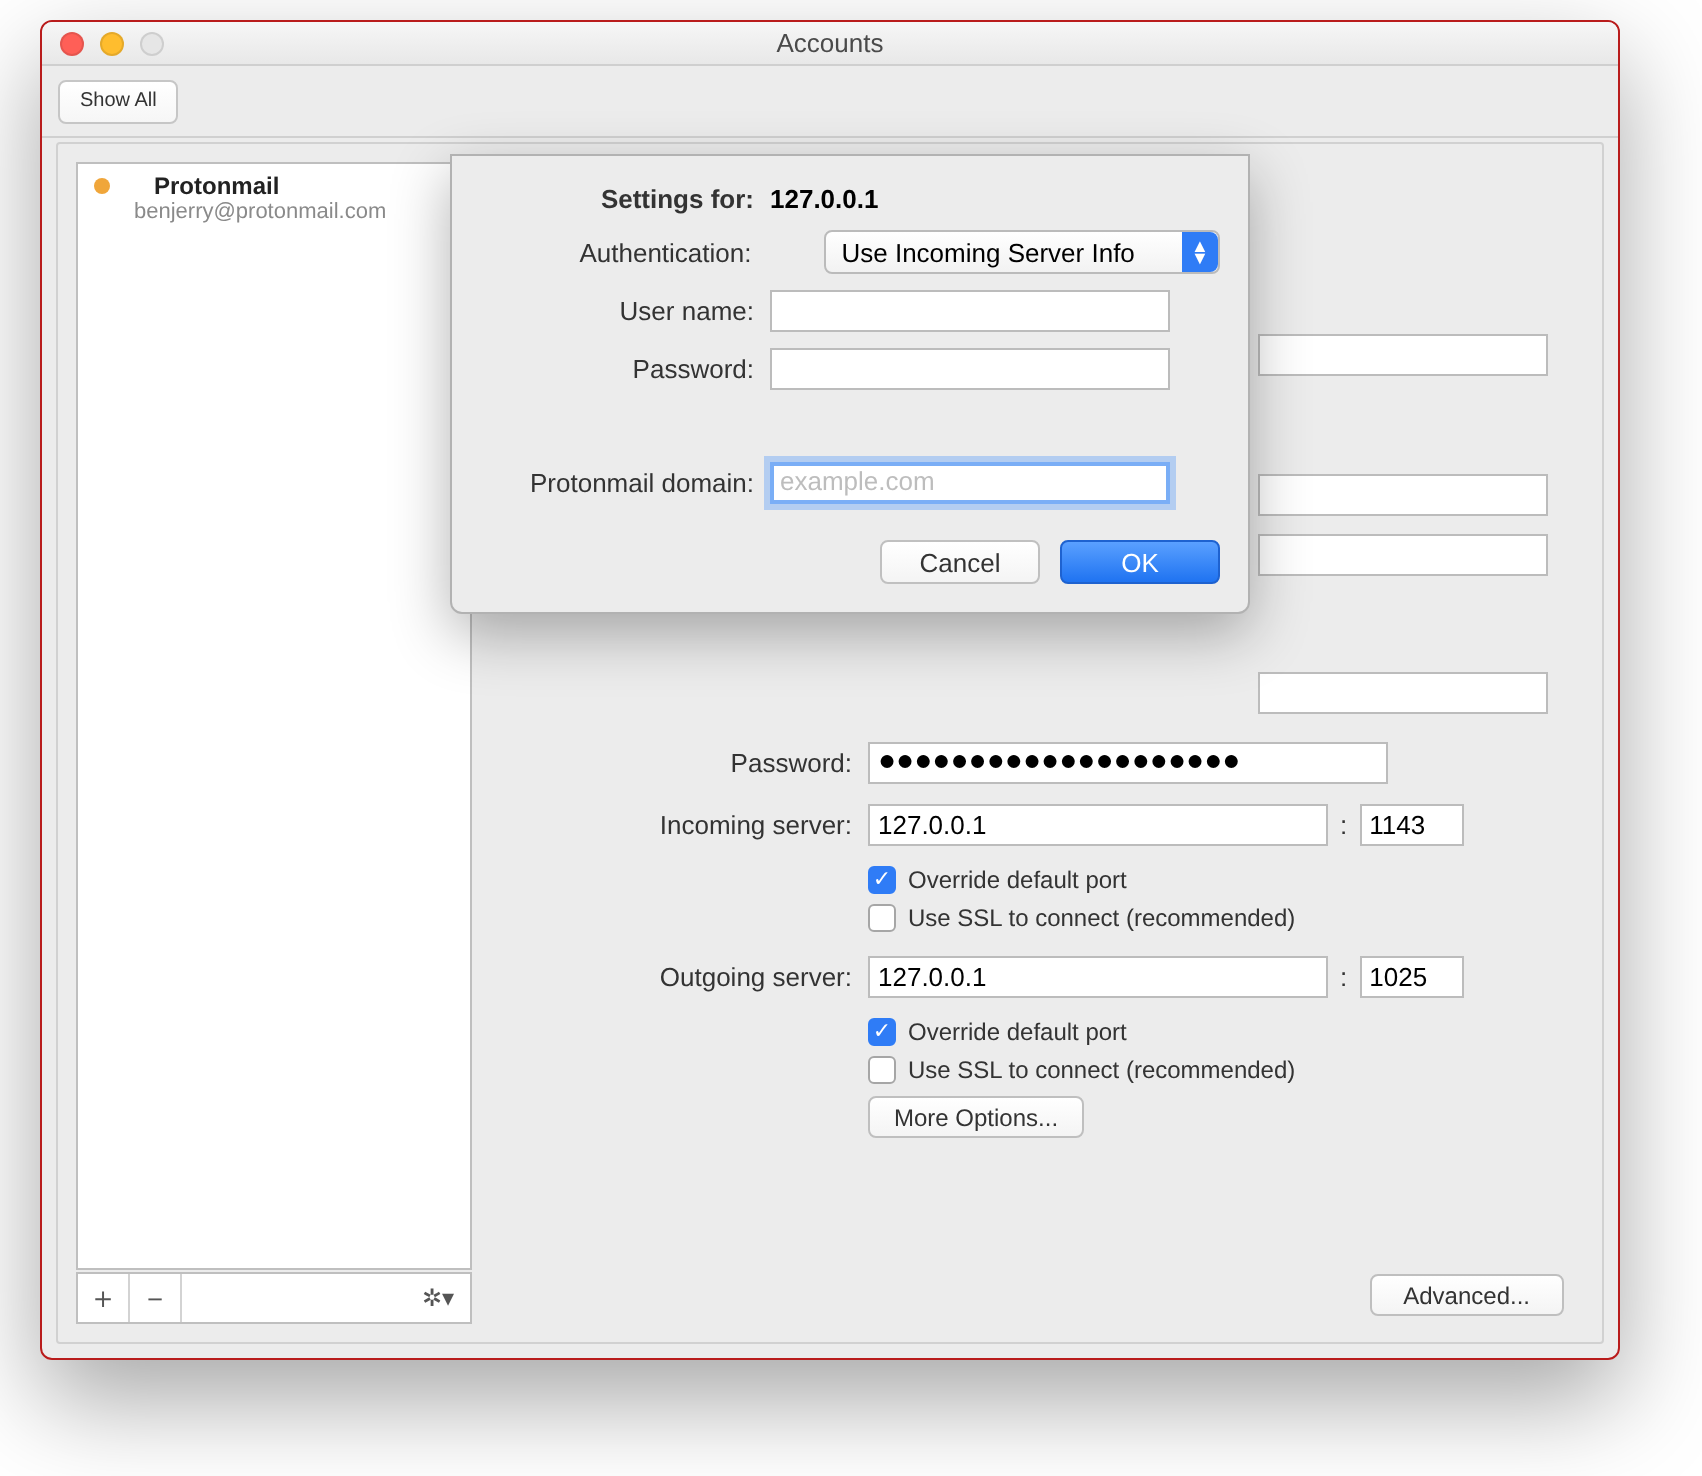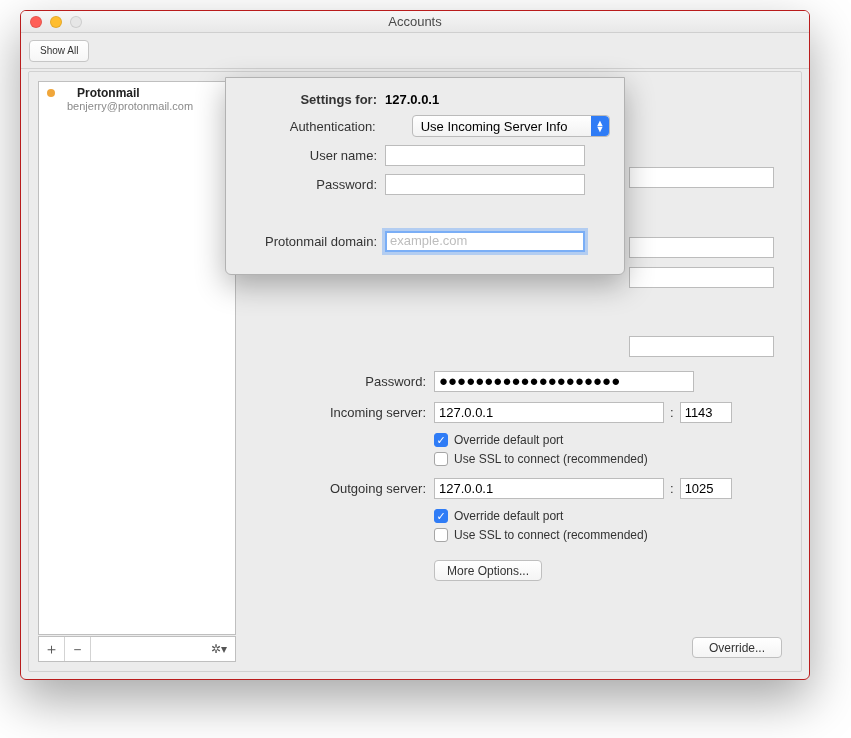--- a/index.html
+++ b/index.html
@@ -31,21 +31,21 @@
     .txt { height:21px; border:1px solid #bcbcbc; background:#fff; font-size:13px; padding:0 4px; }
     .txt.w1 { width:260px;}
     .txt.w2 { width:230px;}
     .txt.port { width:52px;}
     .colon { margin:0 6px; font-size:13px; color:#333;}
     .chk-row { display:flex; align-items:center; margin-left:185px; gap:6px; margin-bottom:5px;}
     .chk { width:14px; height:14px; border:1px solid #a6a6a6; border-radius:3px; background:#fff; display:flex; align-items:center; justify-content:center;}
     .chk.on { background:#2f7cf6; border-color:#2f7cf6;}
     .chk.on::after{content:"✓"; color:#fff; font-size:11px; line-height:1;}
     .chk-lbl { font-size:12px; color:#333;}
-    .more-opts { margin-left:185px; margin-top:18px;}
+    .more-opts { margin-left:185px; margin-top:6px;}
     .btn { height:21px; padding:0 12px; font-size:12px; background:linear-gradient(#fff,#f4f4f4); border:1px solid #bfbfbf; border-radius:4px; color:#333;}
     .advanced { position:absolute; right:10px; bottom:4px;}
     .pwd-dots{ letter-spacing:0; font-size:15px;}
     .bg-field { position:absolute; height:21px; border:1px solid #bcbcbc; background:#fff;}
 
     
     .modal { position:absolute; left:204px; top:66px; width:400px; background:#ececec; border:1px solid #b2b2b2; border-radius:0 0 6px 6px; box-shadow:0 10px 30px rgba(0,0,0,0.3); padding:14px 14px 14px 14px;}
     .m-row { display:flex; align-items:center; margin-bottom:8px;}
     .m-lbl { width:145px; text-align:right; padding-right:8px; font-size:13px; color:#333;}
     .m-lbl.bold { font-weight:700; }
@@ -138,21 +138,21 @@
           <div class="chk-row">
             <div class="chk"></div>
             <span class="chk-lbl">Use SSL to connect (recommended)</span>
           </div>
           <div class="more-opts">
             <button class="btn">More Options...</button>
           </div>
         </div>
 
         <div class="advanced">
-          <button class="btn" style="padding:0 16px;">Override...</button>
+          <button class="btn" style="padding:0 16px;">Advanced...</button>
         </div>
       </div>
     </div>
 
     <div class="modal">
       <div class="m-row">
         <div class="m-lbl bold">Settings for:</div>
         <div class="m-val bold">127.0.0.1</div>
       </div>
       <div class="m-row">
@@ -173,16 +173,20 @@
         <div class="m-lbl">Password:</div>
         <input class="m-txt disabled" type="password" value="" style="">
       </div>
       <div class="m-gap"></div>
       <div class="m-row">
         <div class="m-lbl">Protonmail domain:</div>
         <div class="m-txt focus">
           <span class="m-placeholder">example.com</span>
         </div>
       </div>
+      <div class="m-btns">
+        <button class="btn-cancel">Cancel</button>
+        <button class="btn-primary">OK</button>
+      </div>
     </div>
 
   </div>
 </div>
 
 </body></html>

